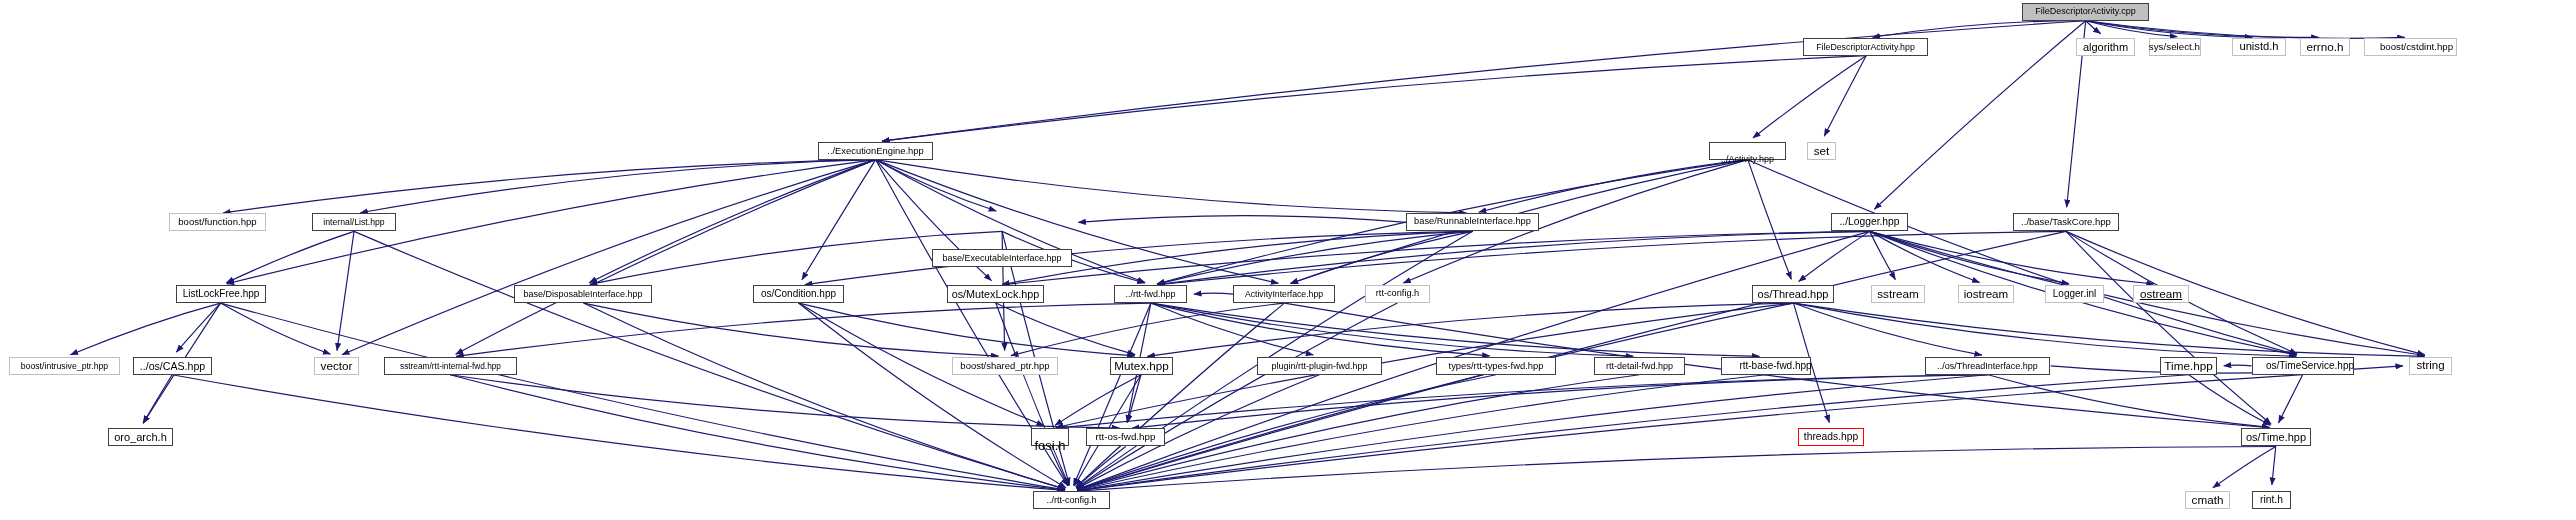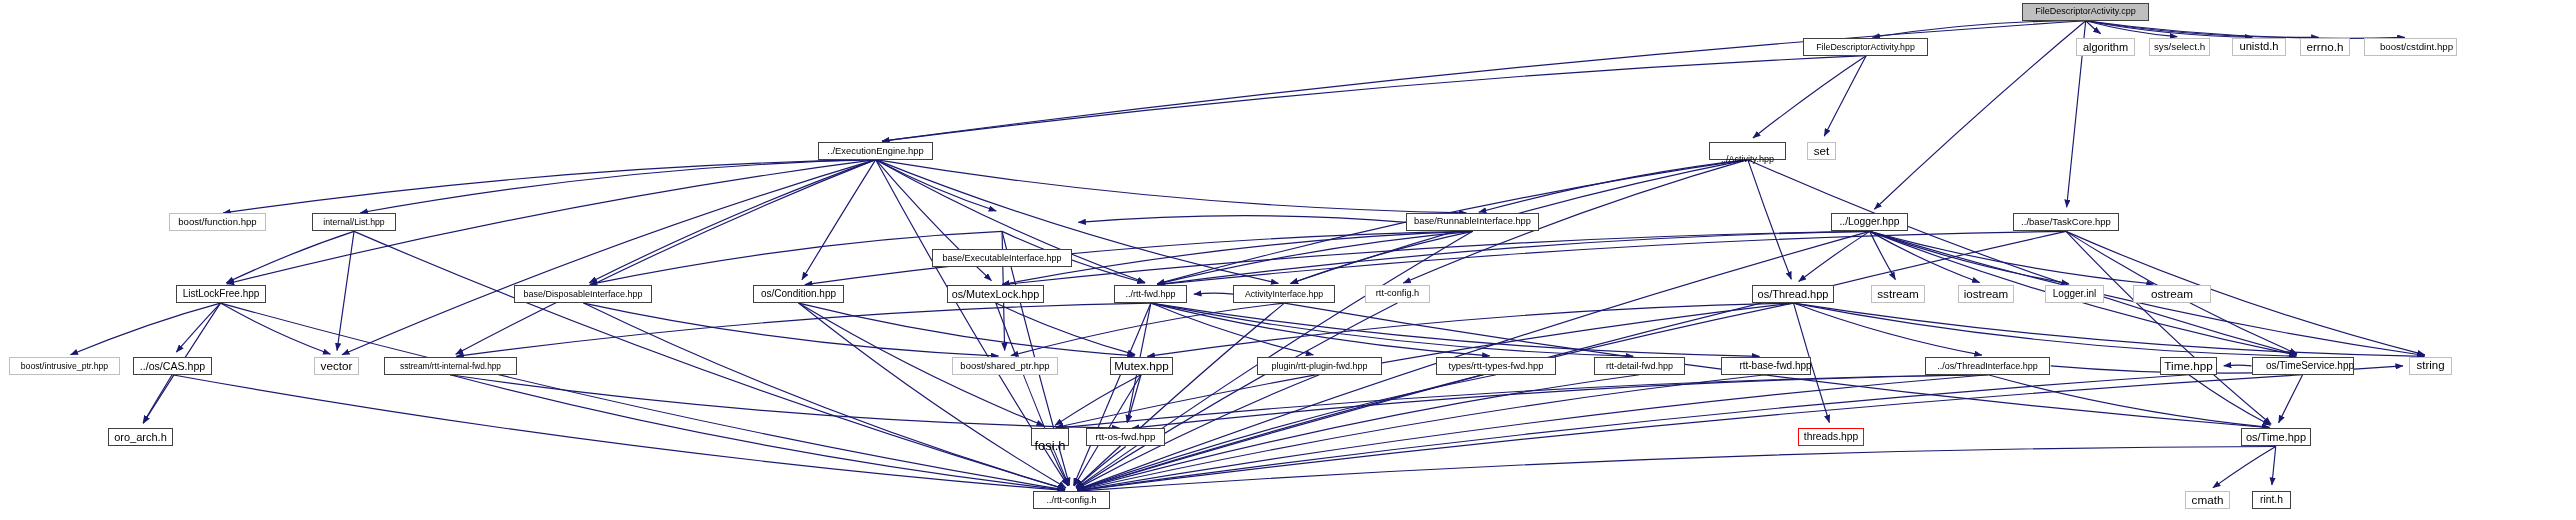--- a/index.html
+++ b/index.html
@@ -146,21 +146,21 @@
   <div id="node-layer">
       <div class="node n-root" style="left: 2022px; top: 2.7px; width: 127px; height: 18px;">
         <span style="font-size: 9px;">FileDescriptorActivity.cpp</span>
       </div>
       <div class="node n-normal" style="left: 1803px; top: 38px; width: 125px; height: 18px;">
         <span style="font-size: 8.8px;">FileDescriptorActivity.hpp</span>
       </div>
       <div class="node n-grey" style="left: 2076px; top: 38px; width: 59px; height: 18px;">
         <span style="font-size: 11px;">algorithm</span>
       </div>
-      <div class="node n-grey" style="left: 2149px; top: 38px; width: 61px; height: 18px;">
+      <div class="node n-grey" style="left: 2149px; top: 38px; width: 52px; height: 18px; justify-content: flex-end;">
         <span style="font-size: 9.8px;">sys/select.h</span>
       </div>
       <div class="node n-grey" style="left: 2232px; top: 38px; width: 54px; height: 18px;">
         <span style="font-size: 11.2px;">unistd.h</span>
       </div>
       <div class="node n-grey" style="left: 2300px; top: 38px; width: 50px; height: 18px;">
         <span style="font-size: 11.7px;">errno.h</span>
       </div>
       <div class="node n-grey" style="left: 2364px; top: 38px; width: 93px; height: 18px;">
         <span style="font-size: 9.7px; padding-left: 12px;">boost/cstdint.hpp</span>
@@ -218,21 +218,21 @@
       </div>
       <div class="node n-grey" style="left: 1871px; top: 285px; width: 54px; height: 18px;">
         <span style="font-size: 11.7px;">sstream</span>
       </div>
       <div class="node n-grey" style="left: 1958px; top: 285px; width: 56px; height: 18px;">
         <span style="font-size: 11.6px;">iostream</span>
       </div>
       <div class="node n-grey" style="left: 2045px; top: 285px; width: 59px; height: 18px;">
         <span style="font-size: 10px;">Logger.inl</span>
       </div>
-      <div class="node n-grey" style="left: 2133px; top: 285px; width: 78px; height: 18px;">
+      <div class="node n-grey" style="left: 2133px; top: 285px; width: 56px; height: 18px; text-decoration: underline;">
         <span style="font-size: 11.7px;">ostream</span>
       </div>
       <div class="node n-grey" style="left: 9px; top: 357px; width: 111px; height: 18px;">
         <span style="font-size: 8.7px;">boost/intrusive_ptr.hpp</span>
       </div>
       <div class="node n-normal" style="left: 133px; top: 357px; width: 79px; height: 18px;">
         <span style="font-size: 10.6px;">../os/CAS.hpp</span>
       </div>
       <div class="node n-grey" style="left: 314px; top: 357px; width: 45px; height: 18px;">
         <span style="font-size: 11.7px;">vector</span>

